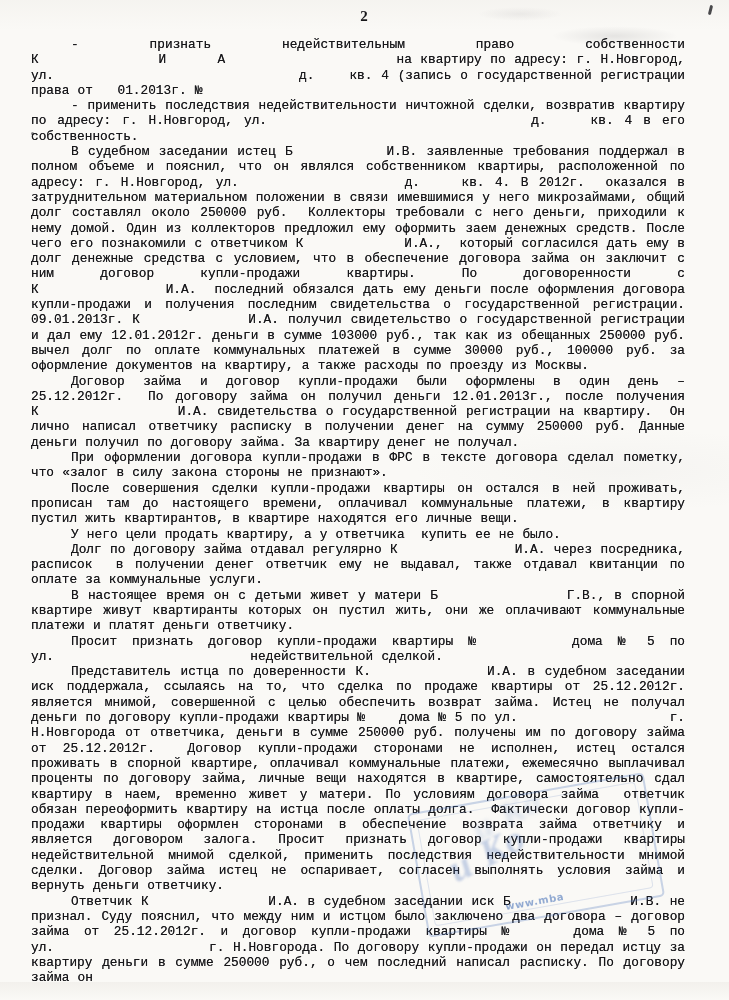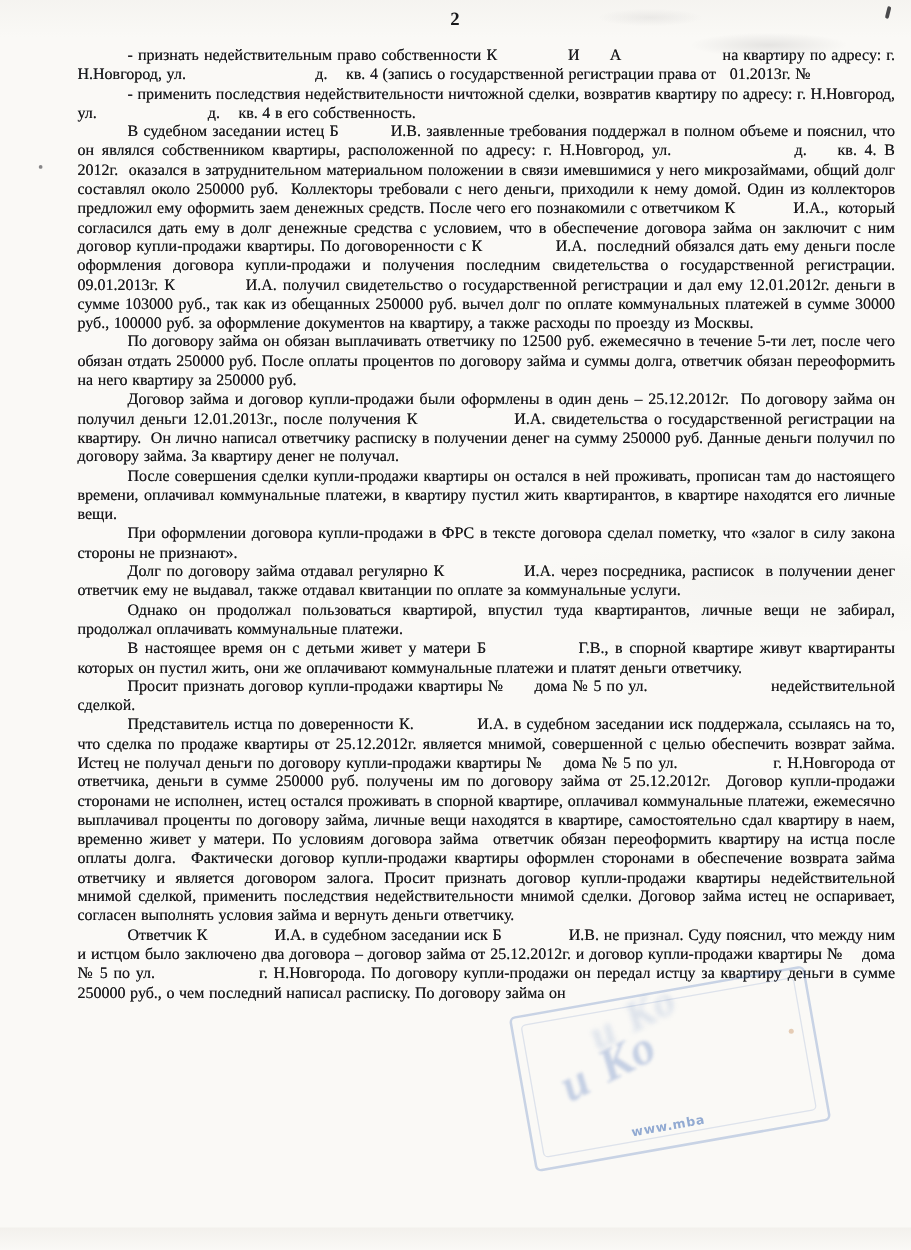--- a/index.html
+++ b/index.html
@@ -29,25 +29,26 @@
   }
   .corner-tick{
     position:absolute;top:5px;left:709px;width:3px;height:10px;
     background:#2a2a2e;transform:rotate(14deg);border-radius:2px;opacity:.85;
   }
   .dot-artifact{
     position:absolute;top:132px;left:31px;width:3px;height:3px;border-radius:50%;
     background:rgba(40,40,45,.55);
   }
   .text-block{
-    position:absolute;top:37px;left:62px;width:654px;
+    position:absolute;top:37px;left:31px;width:654px;
     font-size:12.8px;line-height:15.3px;
     text-align:justify;
     text-shadow:0 0 0.5px rgba(15,15,20,0.75);
     word-spacing:0.5px;
+    font-family:Liberation Mono, monospace;
   }
   .text-block p{margin:0;text-indent:40px;}
   
   .watermark{position:absolute;inset:0;pointer-events:none;}
   .wm-frame{
     position:absolute;left:416px;top:792px;width:236px;height:122px;
     border:2px solid rgba(86,124,188,0.30);
     border-radius:5px;
     transform:rotate(-10deg);
   }
@@ -98,26 +99,25 @@
 <div class="page">
 
   <div class="page-number">2</div>
   <div class="corner-tick"></div>
   <div class="dot-artifact"></div>
 
   <div class="text-block">
     <p>- признать недействительным право собственности К&nbsp;&nbsp;&nbsp;&nbsp;&nbsp;&nbsp;&nbsp;&nbsp;&nbsp;&nbsp;&nbsp;&nbsp;&nbsp;&nbsp;И&nbsp;&nbsp;&nbsp;&nbsp;&nbsp;&nbsp;А&nbsp;&nbsp;&nbsp;&nbsp;&nbsp;&nbsp;&nbsp;&nbsp;&nbsp;&nbsp;&nbsp;&nbsp;&nbsp;&nbsp;&nbsp;&nbsp;&nbsp;&nbsp;&nbsp;&nbsp;на квартиру по адресу: г. Н.Новгород, ул.&nbsp;&nbsp;&nbsp;&nbsp;&nbsp;&nbsp;&nbsp;&nbsp;&nbsp;&nbsp;&nbsp;&nbsp;&nbsp;&nbsp;&nbsp;&nbsp;&nbsp;&nbsp;&nbsp;&nbsp;&nbsp;&nbsp;&nbsp;&nbsp;&nbsp;&nbsp;&nbsp;&nbsp;д.&nbsp;&nbsp;&nbsp;&nbsp;кв. 4 (запись о государственной регистрации права от &nbsp;&nbsp;01.2013г. №</p>
     <p>- применить последствия недействительности ничтожной сделки, возвратив квартиру по адресу: г. Н.Новгород, ул.&nbsp;&nbsp;&nbsp;&nbsp;&nbsp;&nbsp;&nbsp;&nbsp;&nbsp;&nbsp;&nbsp;&nbsp;&nbsp;&nbsp;&nbsp;&nbsp;&nbsp;&nbsp;&nbsp;&nbsp;&nbsp;&nbsp;&nbsp;&nbsp;д.&nbsp;&nbsp;&nbsp;&nbsp;кв. 4 в его собственность.</p>
     <p>В судебном заседании истец Б&nbsp;&nbsp;&nbsp;&nbsp;&nbsp;&nbsp;&nbsp;&nbsp;&nbsp;&nbsp;И.В. заявленные требования поддержал в полном объеме и пояснил, что он являлся собственником квартиры, расположенной по адресу: г. Н.Новгород, ул.&nbsp;&nbsp;&nbsp;&nbsp;&nbsp;&nbsp;&nbsp;&nbsp;&nbsp;&nbsp;&nbsp;&nbsp;&nbsp;&nbsp;&nbsp;&nbsp;д.&nbsp;&nbsp;&nbsp;&nbsp;кв. 4. В 2012г.&nbsp;&nbsp;оказался в затруднительном материальном положении в связи имевшимися у него микрозаймами, общий долг составлял около 250000 руб.&nbsp;&nbsp;Коллекторы требовали с него деньги, приходили к нему домой. Один из коллекторов предложил ему оформить заем денежных средств. После чего его познакомили с ответчиком К&nbsp;&nbsp;&nbsp;&nbsp;&nbsp;&nbsp;&nbsp;&nbsp;&nbsp;&nbsp;&nbsp;&nbsp;И.А.,&nbsp;&nbsp;который согласился дать ему в долг денежные средства с условием, что в обеспечение договора займа он заключит с ним договор купли-продажи квартиры. По договоренности с К&nbsp;&nbsp;&nbsp;&nbsp;&nbsp;&nbsp;&nbsp;&nbsp;&nbsp;&nbsp;&nbsp;&nbsp;&nbsp;&nbsp;И.А.&nbsp;&nbsp;последний обязался дать ему деньги после оформления договора купли-продажи и получения последним свидетельства о государственной регистрации. 09.01.2013г. К&nbsp;&nbsp;&nbsp;&nbsp;&nbsp;&nbsp;&nbsp;&nbsp;&nbsp;&nbsp;&nbsp;&nbsp;И.А. получил свидетельство о государственной регистрации и дал ему 12.01.2012г. деньги в сумме 103000 руб., так как из обещанных 250000 руб. вычел долг по оплате коммунальных платежей в сумме 30000 руб., 100000 руб. за оформление документов на квартиру, а также расходы по проезду из Москвы.</p>
-    <p>По договору займа он обязан выплачивать ответчику по 12500 руб. ежемесячно в течение 5-ти лет, после чего обязан отдать 250000 руб. После оплаты процентов по договору займа и суммы долга, ответчик обязан переоформить на него квартиру за 250000 руб.</p>
     <p>Договор займа и договор купли-продажи были оформлены в один день – 25.12.2012г.&nbsp;&nbsp;По договору займа он получил деньги 12.01.2013г., после получения К&nbsp;&nbsp;&nbsp;&nbsp;&nbsp;&nbsp;&nbsp;&nbsp;&nbsp;&nbsp;&nbsp;&nbsp;&nbsp;&nbsp;&nbsp;&nbsp;И.А. свидетельства о государственной регистрации на квартиру.&nbsp;&nbsp;Он лично написал ответчику расписку в получении денег на сумму 250000 руб. Данные деньги получил по договору займа. За квартиру денег не получал.</p>
+    <p>При оформлении договора купли-продажи в ФРС в тексте договора сделал пометку, что «залог в силу закона стороны не признают».</p>
     <p>После совершения сделки купли-продажи квартиры он остался в ней проживать, прописан там до настоящего времени, оплачивал коммунальные платежи, в квартиру пустил жить квартирантов, в квартире находятся его личные вещи.</p>
-    <p>При оформлении договора купли-продажи в ФРС в тексте договора сделал пометку, что «залог в силу закона стороны не признают».</p>
+    <p>У него цели продать квартиру, а у ответчика&nbsp;&nbsp;купить ее не было.</p>
     <p>Долг по договору займа отдавал регулярно К&nbsp;&nbsp;&nbsp;&nbsp;&nbsp;&nbsp;&nbsp;&nbsp;&nbsp;&nbsp;&nbsp;&nbsp;&nbsp;&nbsp;И.А. через посредника, расписок&nbsp;&nbsp;в получении денег ответчик ему не выдавал, также отдавал квитанции по оплате за коммунальные услуги.</p>
-    <p>Однако он продолжал пользоваться квартирой, впустил туда квартирантов, личные вещи не забирал, продолжал оплачивать коммунальные платежи.</p>
     <p>В настоящее время он с детьми живет у матери Б&nbsp;&nbsp;&nbsp;&nbsp;&nbsp;&nbsp;&nbsp;&nbsp;&nbsp;&nbsp;&nbsp;&nbsp;&nbsp;&nbsp;Г.В., в спорной квартире живут квартиранты которых он пустил жить, они же оплачивают коммунальные платежи и платят деньги ответчику.</p>
     <p>Просит признать договор купли-продажи квартиры №&nbsp;&nbsp;&nbsp;&nbsp;&nbsp;&nbsp;дома № 5 по ул.&nbsp;&nbsp;&nbsp;&nbsp;&nbsp;&nbsp;&nbsp;&nbsp;&nbsp;&nbsp;&nbsp;&nbsp;&nbsp;&nbsp;&nbsp;&nbsp;&nbsp;&nbsp;&nbsp;&nbsp;&nbsp;&nbsp;&nbsp;&nbsp;недействительной сделкой.</p>
     <p>Представитель истца по доверенности К.&nbsp;&nbsp;&nbsp;&nbsp;&nbsp;&nbsp;&nbsp;&nbsp;&nbsp;&nbsp;&nbsp;&nbsp;И.А. в судебном заседании иск поддержала, ссылаясь на то, что сделка по продаже квартиры от 25.12.2012г. является мнимой, совершенной с целью обеспечить возврат займа. Истец не получал деньги по договору купли-продажи квартиры №&nbsp;&nbsp;&nbsp;&nbsp;дома № 5 по ул.&nbsp;&nbsp;&nbsp;&nbsp;&nbsp;&nbsp;&nbsp;&nbsp;&nbsp;&nbsp;&nbsp;&nbsp;&nbsp;&nbsp;&nbsp;&nbsp;&nbsp;&nbsp;г. Н.Новгорода от ответчика, деньги в сумме 250000 руб. получены им по договору займа от 25.12.2012г.&nbsp;&nbsp;Договор купли-продажи сторонами не исполнен, истец остался проживать в спорной квартире, оплачивал коммунальные платежи, ежемесячно выплачивал проценты по договору займа, личные вещи находятся в квартире, самостоятельно сдал квартиру в наем, временно живет у матери. По условиям договора займа&nbsp;&nbsp;ответчик обязан переоформить квартиру на истца после оплаты долга.&nbsp;&nbsp;Фактически договор купли-продажи квартиры оформлен сторонами в обеспечение возврата займа ответчику и является договором залога. Просит признать договор купли-продажи квартиры недействительной мнимой сделкой, применить последствия недействительности мнимой сделки. Договор займа истец не оспаривает, согласен выполнять условия займа и вернуть деньги ответчику.</p>
     <p>Ответчик К&nbsp;&nbsp;&nbsp;&nbsp;&nbsp;&nbsp;&nbsp;&nbsp;&nbsp;&nbsp;&nbsp;&nbsp;&nbsp;&nbsp;И.А. в судебном заседании иск Б&nbsp;&nbsp;&nbsp;&nbsp;&nbsp;&nbsp;&nbsp;&nbsp;&nbsp;&nbsp;&nbsp;&nbsp;&nbsp;&nbsp;И.В. не признал. Суду пояснил, что между ним и истцом было заключено два договора – договор займа от 25.12.2012г. и договор купли-продажи квартиры №&nbsp;&nbsp;&nbsp;&nbsp;дома № 5 по ул.&nbsp;&nbsp;&nbsp;&nbsp;&nbsp;&nbsp;&nbsp;&nbsp;&nbsp;&nbsp;&nbsp;&nbsp;&nbsp;&nbsp;&nbsp;&nbsp;&nbsp;&nbsp;г. Н.Новгорода. По договору купли-продажи он передал истцу за квартиру деньги в сумме 250000 руб., о чем последний написал расписку. По договору займа он</p>
   </div>
 
   <div class="watermark">
     <div class="wm-frame"></div>
     <div class="wm-frame-inner"></div>
     <div class="wm-big-echo">и Ко</div>

